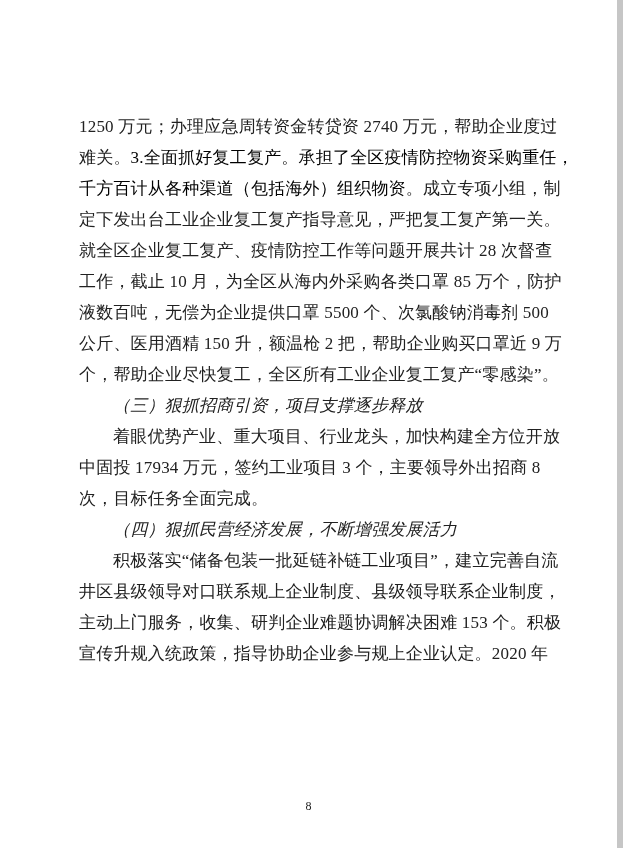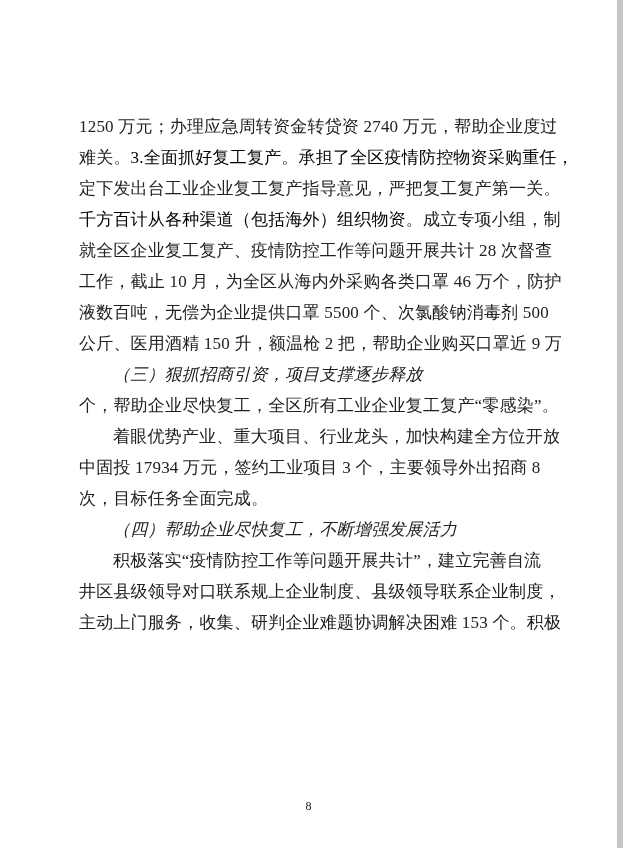--- a/index.html
+++ b/index.html
@@ -61,31 +61,32 @@
     color: var(--text-color, #212121);
   }
 </style>
 </head>
 <body>
 
 <div class="viewport">
   <div class="text-block">
       <div class="line"><span class="seg-normal">1250 万元；办理应急周转资金转贷资 2740 万元，帮助企业度过</span></div>
       <div class="line"><span class="seg-normal">难关。</span><span class="seg-bold">3.全面抓好复工复产。承担了全区疫情防控物资采购重任，</span></div>
+      <div class="line"><span class="seg-bold">千方百计从各种渠道（包括海外）组织物资。</span><span class="seg-normal">成立专项小组，制</span></div>
       <div class="line"><span class="seg-normal">定下发出台工业企业复工复产指导意见，严把复工复产第一关。</span></div>
-      <div class="line"><span class="seg-bold">千方百计从各种渠道（包括海外）组织物资。</span><span class="seg-normal">成立专项小组，制</span></div>
       <div class="line"><span class="seg-normal">就全区企业复工复产、疫情防控工作等问题开展共计 28 次督查</span></div>
-      <div class="line"><span class="seg-normal">工作，截止 10 月，为全区从海内外采购各类口罩 46 万个，防护</span></div>
+      <div class="line"><span class="seg-normal">工作，截止 10 月，为全区从海内外采购各类口罩 85 万个，防护</span></div>
       <div class="line"><span class="seg-normal">液数百吨，无偿为企业提供口罩 5500 个、次氯酸钠消毒剂 500</span></div>
       <div class="line"><span class="seg-normal">公斤、医用酒精 150 升，额温枪 2 把，帮助企业购买口罩近 9 万</span></div>
+      <div class="line"><span class="seg-normal">个，帮助企业尽快复工，全区所有工业企业复工复产“零感染”。</span></div>
       <div class="line indent"><span class="seg-kaiti">（三）狠抓招商引资，项目支撑逐步释放</span></div>
-      <div class="line"><span class="seg-normal">个，帮助企业尽快复工，全区所有工业企业复工复产“零感染”。</span></div>
       <div class="line indent"><span class="seg-normal">着眼优势产业、重大项目、行业龙头，加快构建全方位开放</span></div>
       <div class="line"><span class="seg-normal">中固投 17934 万元，签约工业项目 3 个，主要领导外出招商 8</span></div>
       <div class="line"><span class="seg-normal">次，目标任务全面完成。</span></div>
-      <div class="line indent"><span class="seg-kaiti">（四）帮助企业尽快复工，不断增强发展活力</span></div>
-      <div class="line indent"><span class="seg-normal">积极落实“疫情防控工作等问题开展共计”，建立完善自流</span></div>
+      <div class="line indent"><span class="seg-kaiti">（四）狠抓民营经济发展，不断增强发展活力</span></div>
+      <div class="line indent"><span class="seg-normal">积极落实“储备包装一批延链补链工业项目”，建立完善自流</span></div>
       <div class="line"><span class="seg-normal">井区县级领导对口联系规上企业制度、县级领导联系企业制度，</span></div>
       <div class="line"><span class="seg-normal">主动上门服务，收集、研判企业难题协调解决困难 153 个。积极</span></div>
+      <div class="line"><span class="seg-normal">宣传升规入统政策，指导协助企业参与规上企业认定。2020 年</span></div>
     </div>
   <div class="page-number">8</div>
   <div class="edge-strip"></div>
 </div>
 
 </body></html>

